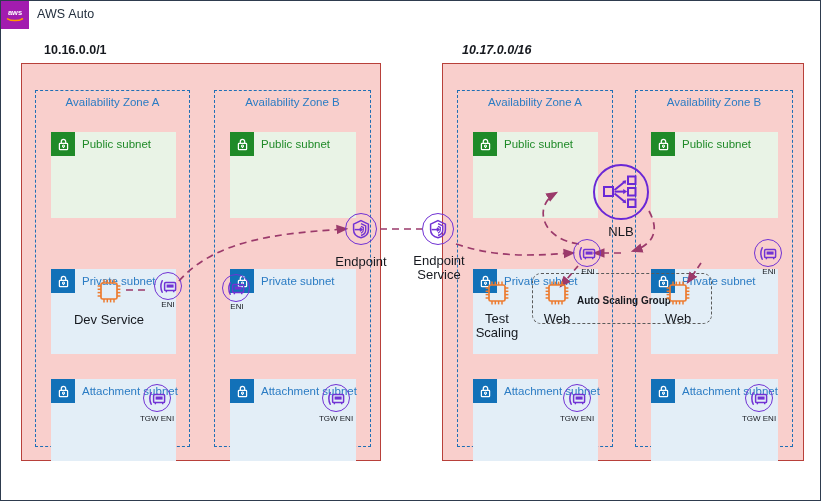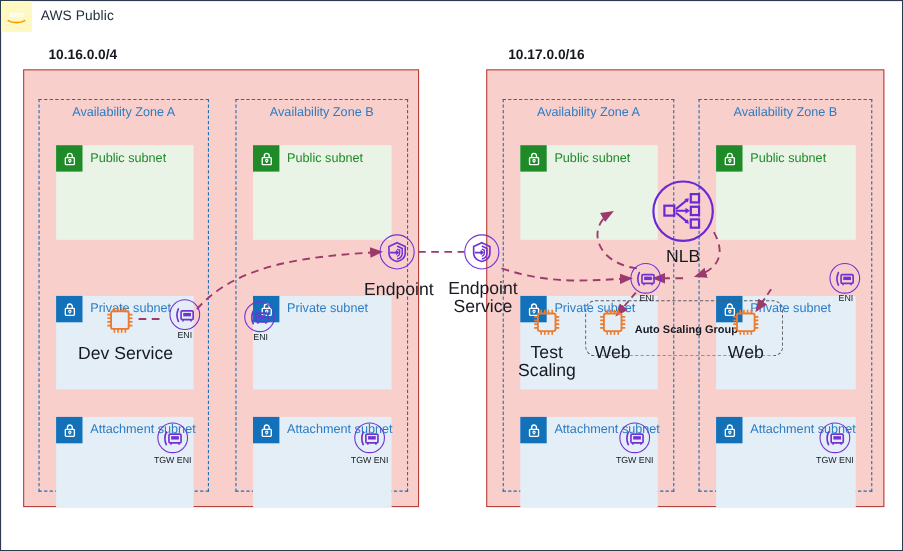--- a/index.html
+++ b/index.html
@@ -13,21 +13,21 @@
     position: relative;
     width: 821px; height: 501px;
     background: #ffffff;
     border: 1px solid #2e3b4e;
   }
 
   
   .aws-logo {
     position: absolute; left: 0; top: 0;
     width: 28px; height: 28px;
-    background: #fef9c3;
+    background: #a21caf;
     display: flex; align-items: center; justify-content: center;
   }
   .aws-logo svg { display:block; }
   .aws-cloud-label {
     position: absolute; left: 36px; top: 6px;
     font-size: 12.5px; color: #232f3e;
     letter-spacing: .1px;
     white-space: nowrap;
   }
 
@@ -99,21 +99,21 @@
   
   .node { position: absolute; }
   .node-caption {
     position: absolute;
     text-align: center;
     white-space: pre;
     color: #16191f;
     line-height: 1.08;
   }
   .cap-sm  { font-size: 8px; }
-  .cap-md  { font-size: 16px; }
+  .cap-md  { font-size: 13px; }
 
   .eni-circle {
     width: 28px; height: 28px;
     border: 1.6px solid #7132d4;
     border-radius: 50%;
     display: flex; align-items: center; justify-content: center;
     background: transparent;
   }
   .nlb-circle {
     width: 56px; height: 56px;
@@ -155,24 +155,24 @@
 
 <div id="canvas">
 
   <div class="aws-logo">
     <svg width="20" height="16" viewBox="0 0 20 16">
       <text x="10" y="8" text-anchor="middle" font-family="Liberation Sans, sans-serif" font-size="7.5" font-weight="bold" fill="#ffffff">aws</text>
       <path d="M2.5 11.8 C6 14.2 14 14.2 17.5 11.8" stroke="#ff9900" stroke-width="1.5" fill="none" stroke-linecap="round"></path>
       <path d="M16.6 12.6 L17.9 11.5 L16.4 10.9" fill="#ff9900"></path>
     </svg>
   </div>
-  <div class="aws-cloud-label">AWS Public</div>
-
-  <div class="cidr" style="left:43px; top:42px;">10.16.0.0/4</div>
-  <div class="cidr" style="left:461px; top:42px;">10.17.0.0/16</div>
+  <div class="aws-cloud-label">AWS Auto</div>
+
+  <div class="cidr" style="left:43px; top:42px;">10.16.0.0/1</div>
+  <div class="cidr" style="left:461px; top:42px;font-style:italic;">10.17.0.0/16</div>
 
   <div class="vpc" style="left:20px; top:62px; width:360px; height:398px;">
 
     <div class="az" style="left:13px; top:26px; width:155px; height:357px;">
       <div class="az-title">Availability Zone A</div>
 
       <div class="subnet public" style="left:15px; top:41px; width:125px; height:86px;">
         <div class="subnet-head">
           <div class="subnet-icon">
             <svg width="15" height="15" viewBox="0 0 15 15">

